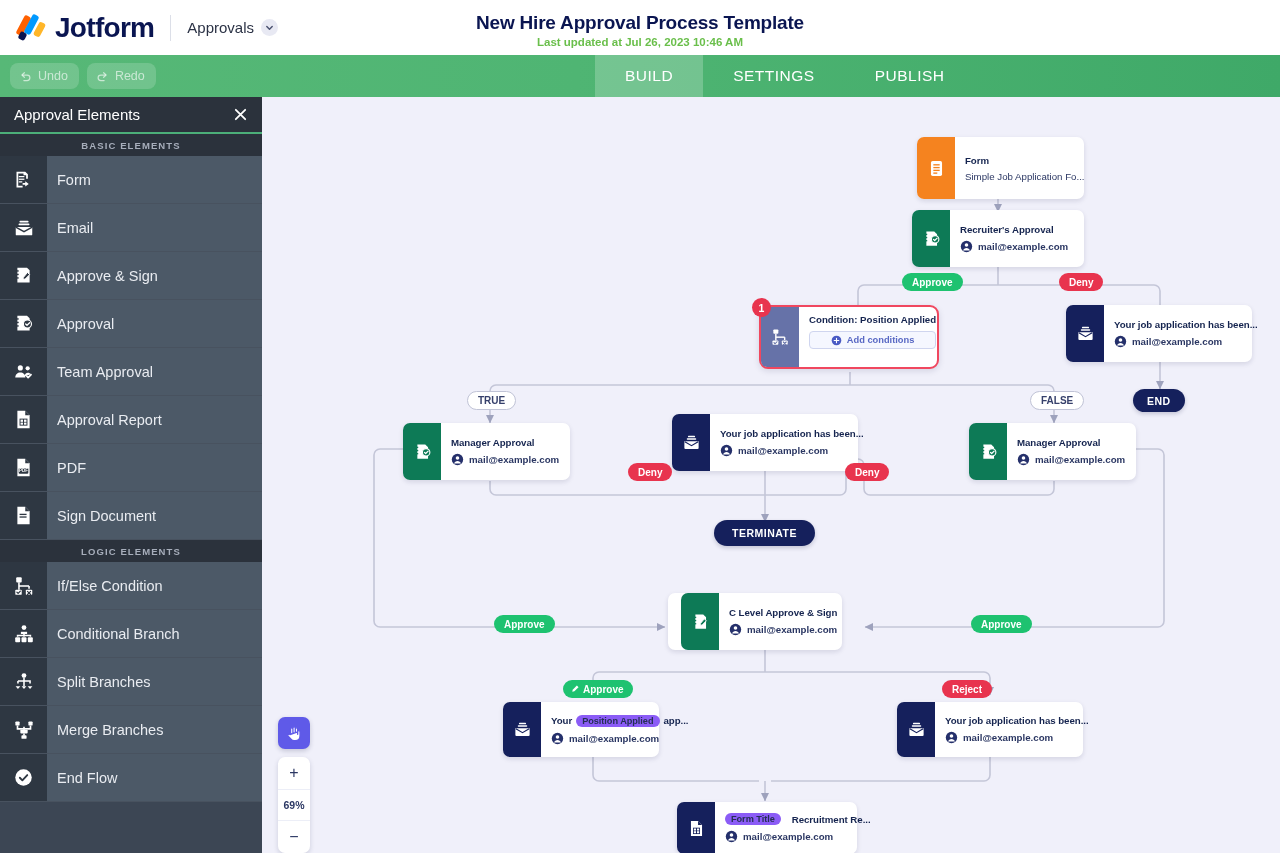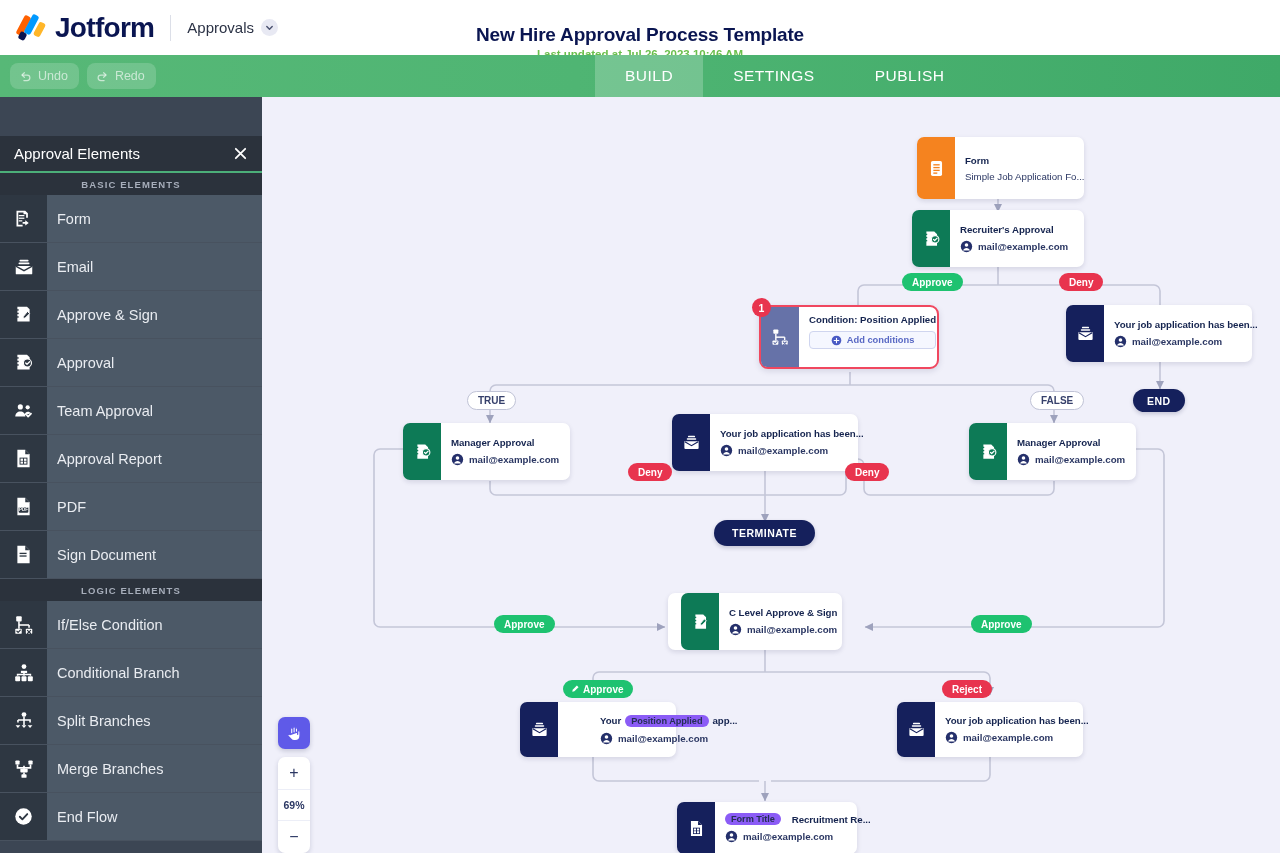--- a/index.html
+++ b/index.html
@@ -32,21 +32,21 @@
     font-size: 15px; font-weight: 500; color: #2b3245;
     display: flex; align-items: center; gap: 7px;
   }
   .chev-circle {
     width: 17px; height: 17px; border-radius: 50%; background: #e8e9f3;
     display: flex; align-items: center; justify-content: center;
   }
   .chev-circle svg { display: block; }
 
   .title-block {
-    position: absolute; left: 0; right: 0; top: 24px; text-align: center; pointer-events: none;
+    position: absolute; left: 0; right: 0; top: 12px; text-align: center; pointer-events: none;
   }
   .doc-title { font-size: 19px; font-weight: 700; color: #0a1551; letter-spacing: -0.2px; }
   .doc-sub   { font-size: 11.5px; font-weight: 600; color: #6abf4b; margin-top: 2px; }
 
   
   .greenbar {
     position: absolute; top: 55px; left: 0; width: 1280px; height: 42px;
     background: linear-gradient(to right, #57b877 0%, #4fb573 45%, #3fa968 100%);
     display: flex; align-items: stretch;
   }
@@ -67,21 +67,20 @@
 
   
   .sidebar {
     position: absolute; top: 97px; left: 0; width: 262px; height: 756px;
     background: #3c4654; overflow: hidden;
   }
   .sb-head {
     height: 37px; background: #2b323c; display: flex; align-items: center;
     justify-content: space-between; padding: 0 14px 0 14px;
     border-bottom: 2px solid #4caf79;
-    margin-top: 39px;
   }
   .sb-title { color: #ffffff; font-size: 15px; font-weight: 400; }
   .sb-close { color: #ffffff; cursor: pointer; display: flex; }
   .sb-section {
     height: 22px; background: #2b323c; color: #a7aebb;
     font-size: 9.5px; letter-spacing: 1.1px; font-weight: 600;
     display: flex; align-items: center; justify-content: center;
   }
   .sb-item {
     height: 48px; display: flex; align-items: stretch; cursor: pointer;
@@ -677,21 +676,21 @@
     </div>
 
     <div class="pill approve" style="left:301px; top:583px; padding:0 9px 0 7px;">
       <svg width="10" height="10" viewBox="0 0 24 24">
           <path d="M16.5 3.5l4 4-10 10-5 1 1-5z" fill="#fff"></path>
         </svg>
       <span>Approve</span>
     </div>
     <div class="pill reject" style="left:680px; top:583px;">Reject</div>
 
-    <div class="node" style="left:258px; top:605px; width:156px; height:55px;gap:32px;">
+    <div class="node" style="left:241px; top:605px; width:156px; height:55px;">
       <div class="node-ic" style="background:#15205c;">
         <svg width="19" height="19" viewBox="0 0 24 24" fill="#fff">
             <rect x="7.5" y="3.6" width="9" height="1.9" rx="0.9"></rect>
             <rect x="6" y="6.6" width="12" height="1.9" rx="0.9"></rect>
             <path d="M3 10.4h18V19a1.3 1.3 0 0 1-1.3 1.3H4.3A1.3 1.3 0 0 1 3 19z"></path>
             <path d="M3.6 11l8.4 5 8.4-5" stroke="#15205c" stroke-width="1.5" fill="none"></path>
           </svg>
       </div>
       <div class="node-bd">
         <div class="node-t1" style="display:flex; align-items:center; gap:4px;">

